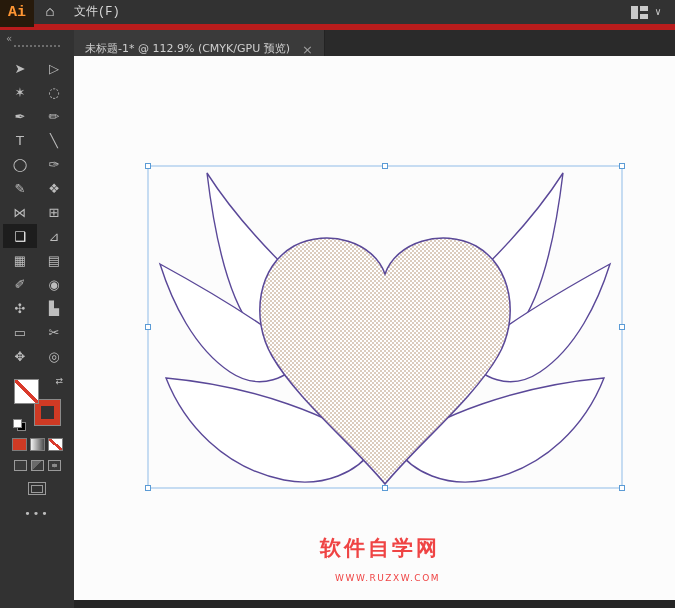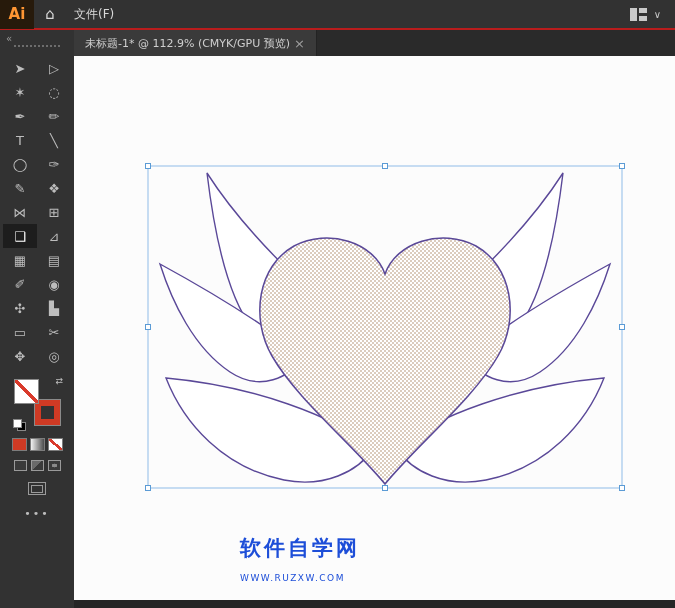--- a/index.html
+++ b/index.html
@@ -1,21 +1,21 @@
 <!DOCTYPE html>
 <html><head>
 <meta charset="utf-8">
 <style>
   * { margin:0; padding:0; box-sizing:border-box; }
   html,body { width:675px; height:608px; overflow:hidden; }
   body { font-family:"DejaVu Sans","Liberation Sans",sans-serif; font-size:12px; color:#d6d6d6; background:#323232; }
   .window { width:675px; height:608px; display:flex; flex-direction:column; }
 
   
-  .menubar { height:30px; background:#323232; display:flex; align-items:center; border-bottom:2px solid #b91c1c; flex:0 0 30px; }
+  .menubar { height:30px; background:#323232; display:flex; align-items:center; border-bottom:6px solid #b91c1c; flex:0 0 30px;font-family:Liberation Mono, monospace; }
   .logo { width:34px; height:30px; background:#271a0b; color:#ff9633; font-weight:bold; font-size:15px; display:flex; align-items:center; justify-content:center; }
   .home { width:32px; text-align:center; font-size:15px; color:#d9d9d9; }
   .menu-item { padding:0 8px; line-height:30px; color:#d9d9d9; white-space:nowrap; cursor:default; }
   .menubar-right { margin-left:auto; display:flex; align-items:center; gap:7px; padding-right:14px; }
   .ws-icon { width:17px; height:13px; position:relative; }
   .ws-icon::before { content:""; position:absolute; left:0; top:0; width:7px; height:13px; background:#c9c9c9; }
   .ws-icon::after { content:""; position:absolute; left:9px; top:0; width:8px; height:5px; background:#c9c9c9; box-shadow:0 8px 0 #c9c9c9; }
   .chevron { color:#c9c9c9; font-size:10px; }
 
   .main { flex:1; display:flex; min-height:0; }
@@ -49,27 +49,27 @@
   .mode-btn.behind { background:linear-gradient(135deg,#6a6a6a 50%,#3a3a3a 50%); }
   .mode-btn.inside { background:radial-gradient(#8a8a8a 30%,#3a3a3a 32%); }
 
   .screen-btn { margin-top:11px; width:18px; height:13px; border:1px solid #9a9a9a; position:relative; cursor:pointer; }
   .screen-btn::after { content:""; position:absolute; left:2px; top:2px; width:10px; height:6px; border:1px solid #9a9a9a; }
   .more-btn { margin-top:12px; color:#bdbdbd; letter-spacing:2px; font-size:11px; cursor:pointer; }
 
   
   .content { flex:1; display:flex; flex-direction:column; min-width:0; }
   .tabbar { height:26px; background:#2a2a2a; display:flex; align-items:stretch; flex:0 0 26px; }
-  .tab { background:#3a3a3a; display:flex; align-items:center; gap:4px; padding:0 11px; color:#cfcfcf; font-size:11px; border-right:1px solid #232323; cursor:pointer; }
+  .tab { background:#3a3a3a; display:flex; align-items:flex-end; gap:12px; padding:0 11px; color:#cfcfcf; font-size:11px; border-right:1px solid #232323; cursor:pointer; }
   .tab-close { color:#9f9f9f; font-size:13px; line-height:1; cursor:pointer; }
 
   .canvas { flex:1; position:relative; background:#fcfcfc; overflow:hidden; }
   .art { position:absolute; left:0; top:0; width:100%; height:100%; }
 
-  .watermark { position:absolute; left:166px; top:478px; width:200px; text-align:left; color:#1d4ed8; }
+  .watermark { position:absolute; left:166px; top:478px; width:200px; text-align:right; color:#ef4444; }
   .wm1 { font-size:21px; font-weight:bold; letter-spacing:3px; }
   .wm2 { font-size:9px; letter-spacing:1.5px; margin-top:11px; }
 
   .statusbar { height:8px; background:#262626; flex:0 0 8px; }
 </style>
 </head>
 <body>
 
 <div class="window">
 

